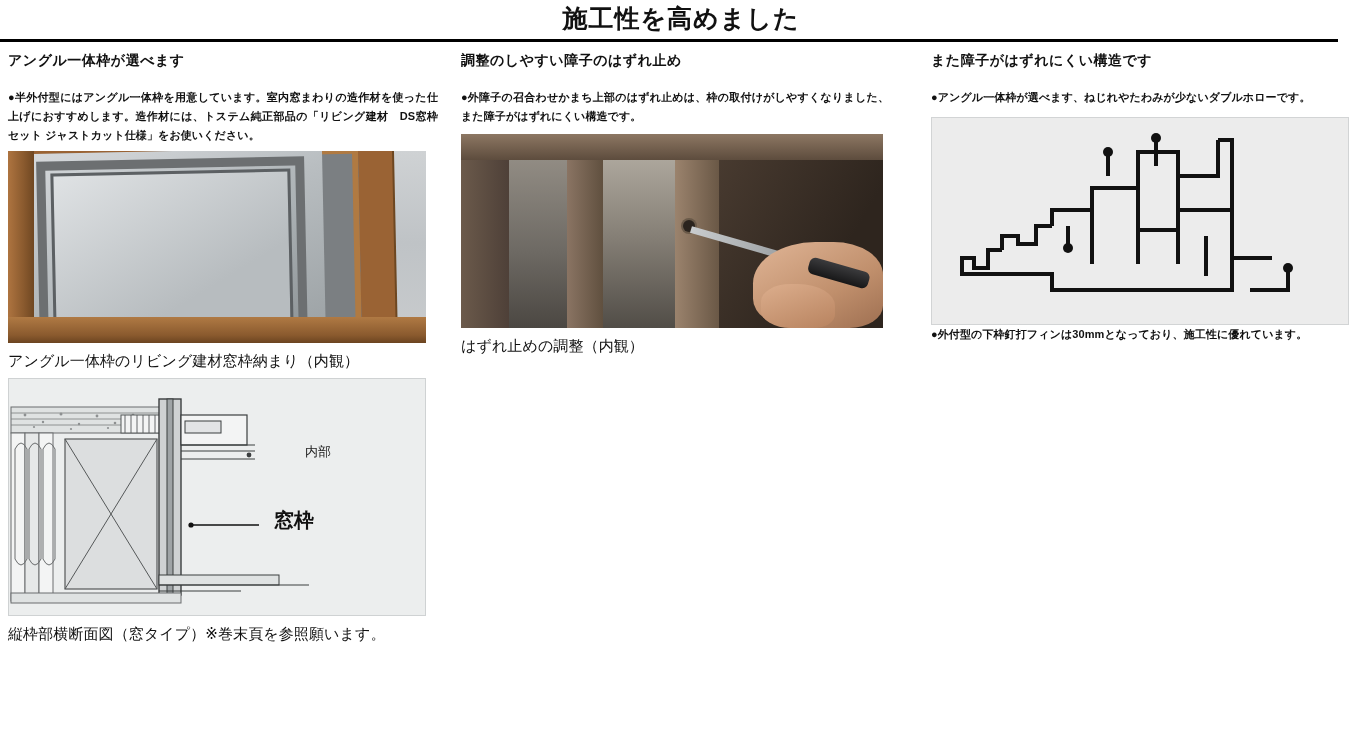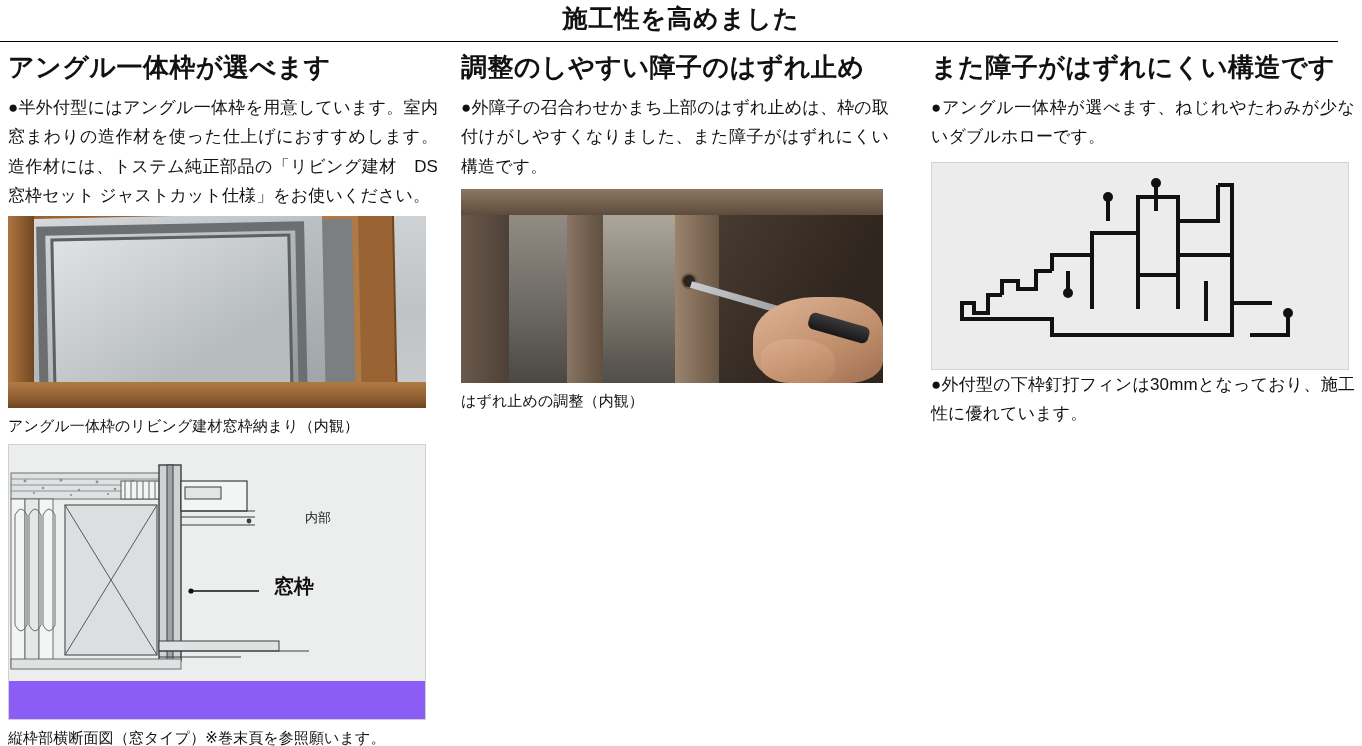--- a/index.html
+++ b/index.html
@@ -20,21 +20,21 @@
     height: 746px;
   }
 
   
   .page-header {
     position: absolute;
     left: 0;
     top: 0;
     width: 1338px;
     height: 42px;
-    border-bottom: 1px solid #000000;
+    border-bottom: 3px solid #000000;
     box-sizing: border-box;
   }
   .page-header .title {
     position: absolute;
     left: 0;
     top: 2px;
     width: 1362px;
     text-align: center;
     font-size: 25px;
     font-weight: bold;
@@ -44,32 +44,33 @@
   
   .col {
     position: absolute;
     top: 52px;
   }
   .col-1 { left: 8px;   width: 430px; }
   .col-2 { left: 461px; width: 428px; }
   .col-3 { left: 931px; width: 424px; }
 
   .col-title {
-    font-size: 26px;
+    font-size: 14px;
     font-weight: bold;
     line-height: 1.2;
-    margin: 0 0 10px 0;
+    margin: 0 0 19px 0;
     letter-spacing: 0.5px;
   }
   .para {
-    font-size: 17px;
+    font-size: 11px;
     line-height: 1.72;
     margin: 0 0 6px 0;
     letter-spacing: 0.1px;
     text-align: justify;
+    font-weight: bold;
   }
   .caption {
     font-size: 15px;
     line-height: 1.5;
     margin: 7px 0 0 0;
     letter-spacing: 0.1px;
   }
 
   
   .fig-wood {
@@ -142,21 +143,21 @@
     bottom: 0;
     width: 418px;
     height: 26px;
     background: linear-gradient(180deg,#b07a44 0%,#8a5a2e 70%,#6b4420 100%);
   }
 
   
   .fig-section {
     position: relative;
     width: 418px;
-    height: 276px;
+    height: 238px;
     margin-top: 6px;
     background: #8b5cf6;
     border: 1px solid #cfd2d3;
     box-sizing: border-box;
     overflow: hidden;
   }
   .fig-section .lbl-inner {
     position: absolute;
     left: 296px;
     top: 64px;

